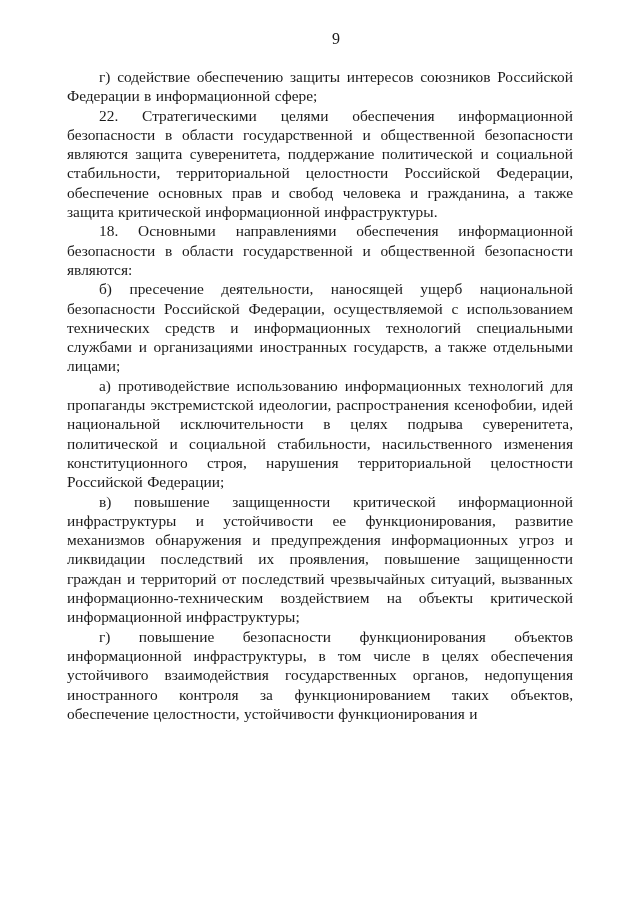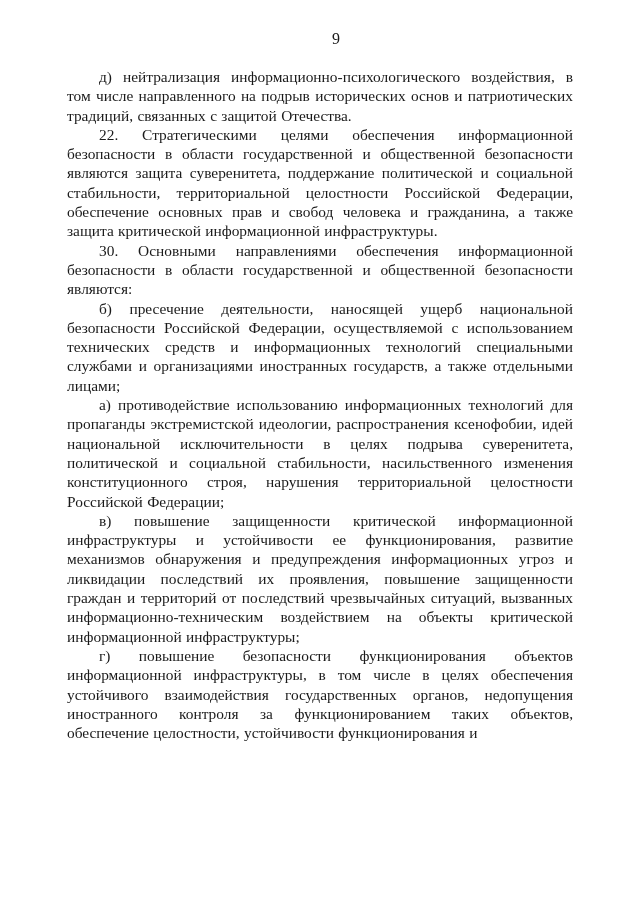--- a/index.html
+++ b/index.html
@@ -47,22 +47,22 @@
   }
 </style>
 </head>
 <body>
 
 <div class="page">
 
   <div class="page-number">9</div>
 
   <div class="content">
-    <p class="para">д) нейтрализация информационно-психологического воздействия, в том числе направленного на подрыв исторических основ и патриотических традиций, связанных с защитой Отечества.</p>
+    <p class="para">г) содействие обеспечению защиты интересов союзников Российской Федерации в информационной сфере;</p>
     <p class="para">22. Стратегическими целями обеспечения информационной безопасности в области государственной и общественной безопасности являются защита суверенитета, поддержание политической и социальной стабильности, территориальной целостности Российской Федерации, обеспечение основных прав и свобод человека и гражданина, а также защита критической информационной инфраструктуры.</p>
-    <p class="para">30. Основными направлениями обеспечения информационной безопасности в области государственной и общественной безопасности являются:</p>
+    <p class="para">18. Основными направлениями обеспечения информационной безопасности в области государственной и общественной безопасности являются:</p>
     <p class="para">б) пресечение деятельности, наносящей ущерб национальной безопасности Российской Федерации, осуществляемой с использованием технических средств и информационных технологий специальными службами и организациями иностранных государств, а также отдельными лицами;</p>
     <p class="para">а) противодействие использованию информационных технологий для пропаганды экстремистской идеологии, распространения ксенофобии, идей национальной исключительности в целях подрыва суверенитета, политической и социальной стабильности, насильственного изменения конституционного строя, нарушения территориальной целостности Российской Федерации;</p>
     <p class="para">в) повышение защищенности критической информационной инфраструктуры и устойчивости ее функционирования, развитие механизмов обнаружения и предупреждения информационных угроз и ликвидации последствий их проявления, повышение защищенности граждан и территорий от последствий чрезвычайных ситуаций, вызванных информационно-техническим воздействием на объекты критической информационной инфраструктуры;</p>
     <p class="para">г) повышение безопасности функционирования объектов информационной инфраструктуры, в том числе в целях обеспечения устойчивого взаимодействия государственных органов, недопущения иностранного контроля за функционированием таких объектов, обеспечение целостности, устойчивости функционирования и</p>
   </div>
 
 </div>
 
 </body></html>

